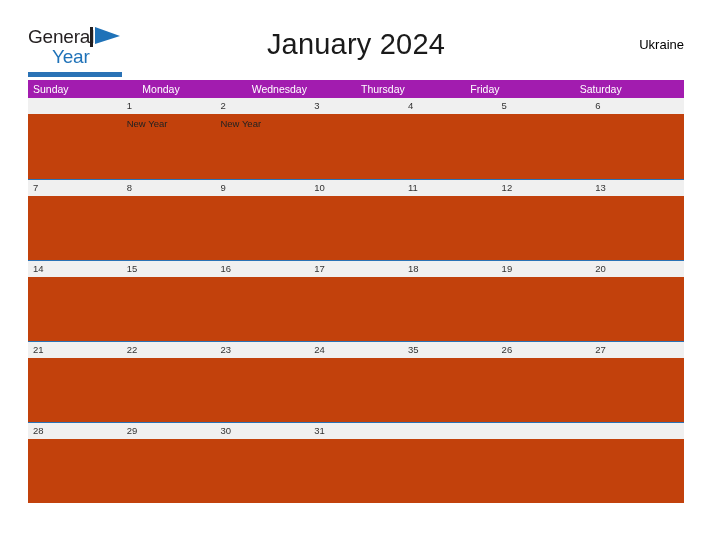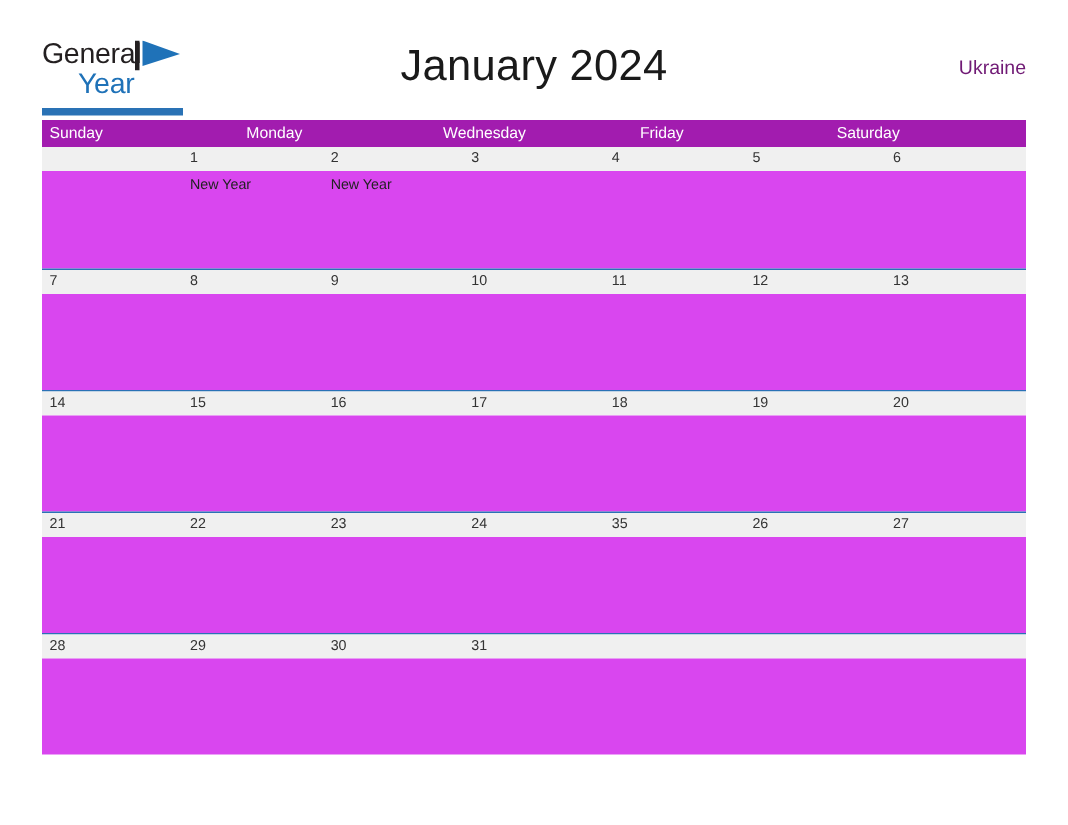--- a/index.html
+++ b/index.html
@@ -82,21 +82,21 @@
     color: #1a1a1a;
     font-weight: normal;
     letter-spacing: 0.2px;
   }
 
   .region-label {
     position: absolute;
     right: 0;
     top: 15px;
     font-size: 13px;
-    color: #701a75;
+    color: #000000;
   }
 
   
   .calendar {
     margin: 6px 28px 0 28px;
     width: 656px;
   }
   .weekdays {
     display: flex;
     background: #a21caf;
@@ -128,21 +128,21 @@
     flex: 1 1 0;
     font-size: 9.5px;
     line-height: 16px;
     color: #333333;
     padding-left: 5px;
     box-sizing: border-box;
   }
   .week-events {
     display: flex;
     min-height: 64px;
-    background: #d946ef;
+    background: #c2410c;
   }
   .week.first .week-events {
     min-height: 65px;
   }
   .eventcell {
     flex: 1 1 0;
     padding: 3px 4px 0 5px;
     box-sizing: border-box;
   }
   .event {
@@ -179,20 +179,21 @@
 
     <div class="region-label">Ukraine</div>
 
   </div>
 
   <div class="calendar">
     <div class="weekdays">
         <div class="weekday">Sunday</div>
         <div class="weekday">Monday</div>
         <div class="weekday">Wednesday</div>
+        <div class="weekday">Thursday</div>
         <div class="weekday">Friday</div>
         <div class="weekday">Saturday</div>
       </div>
     <div class="weeks">
         <div class="week first">
           <div class="week-dates">
             <div class="daynum"></div>
             <div class="daynum">1</div>
             <div class="daynum">2</div>
             <div class="daynum">3</div>

